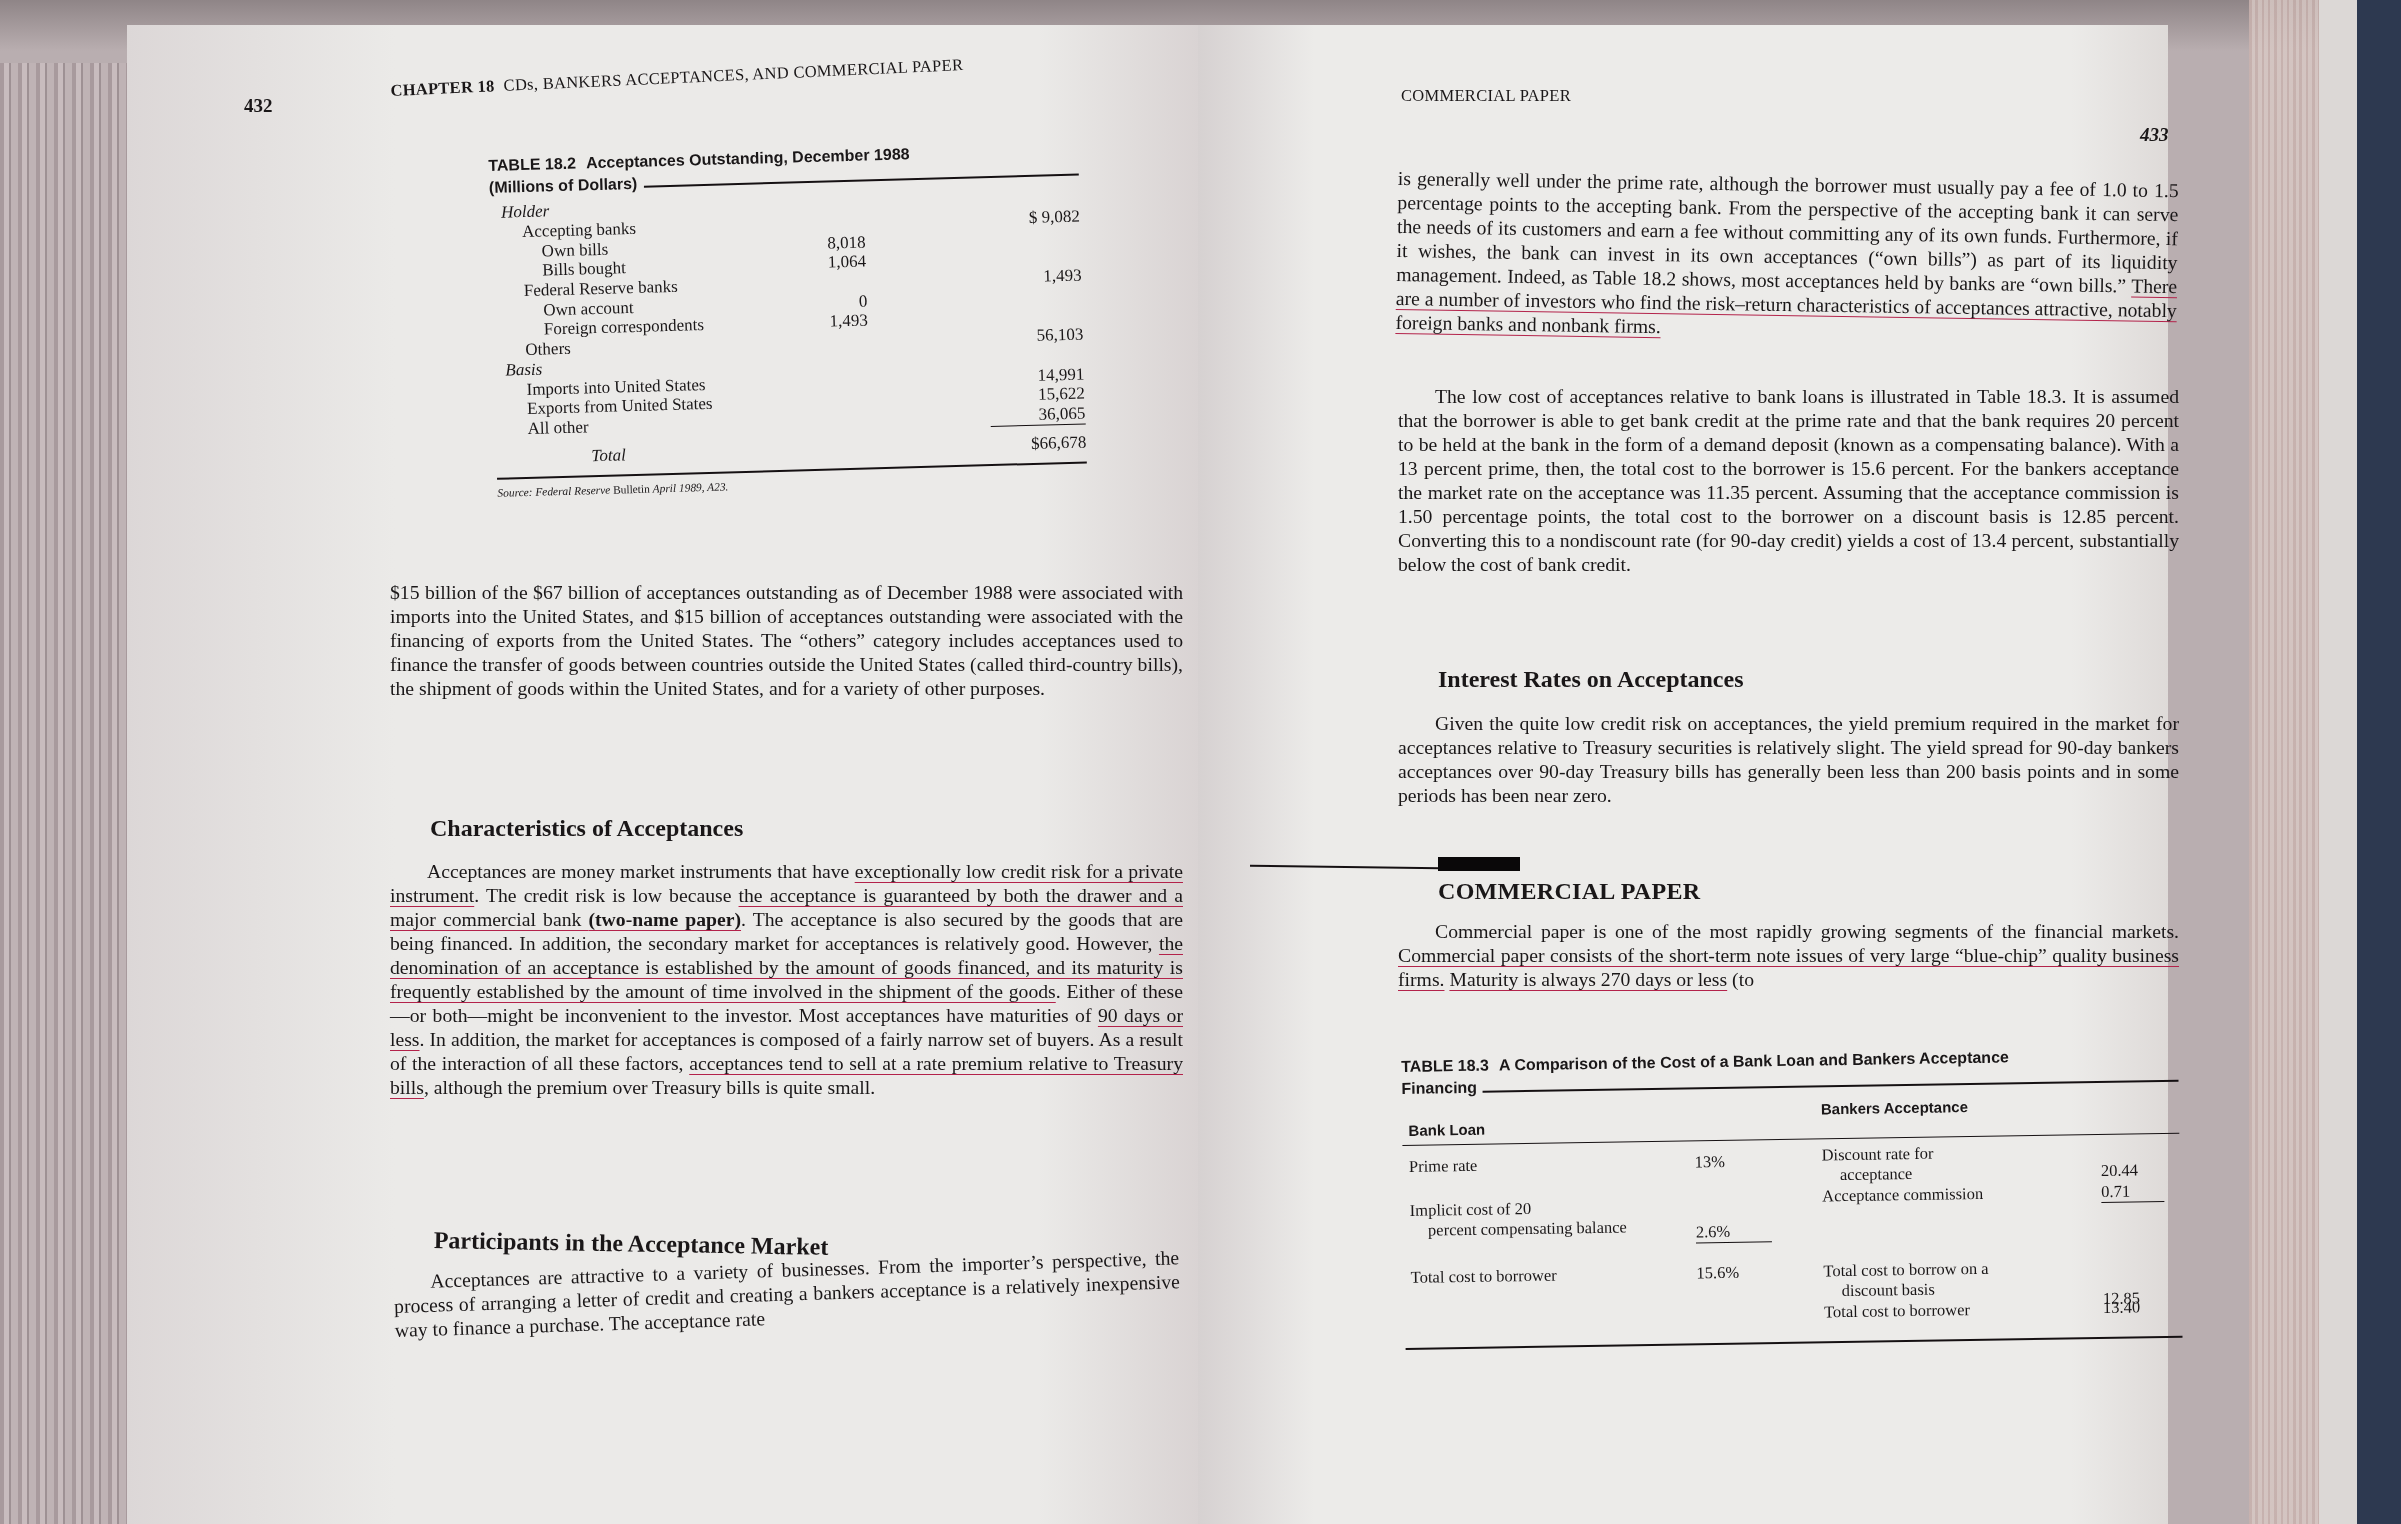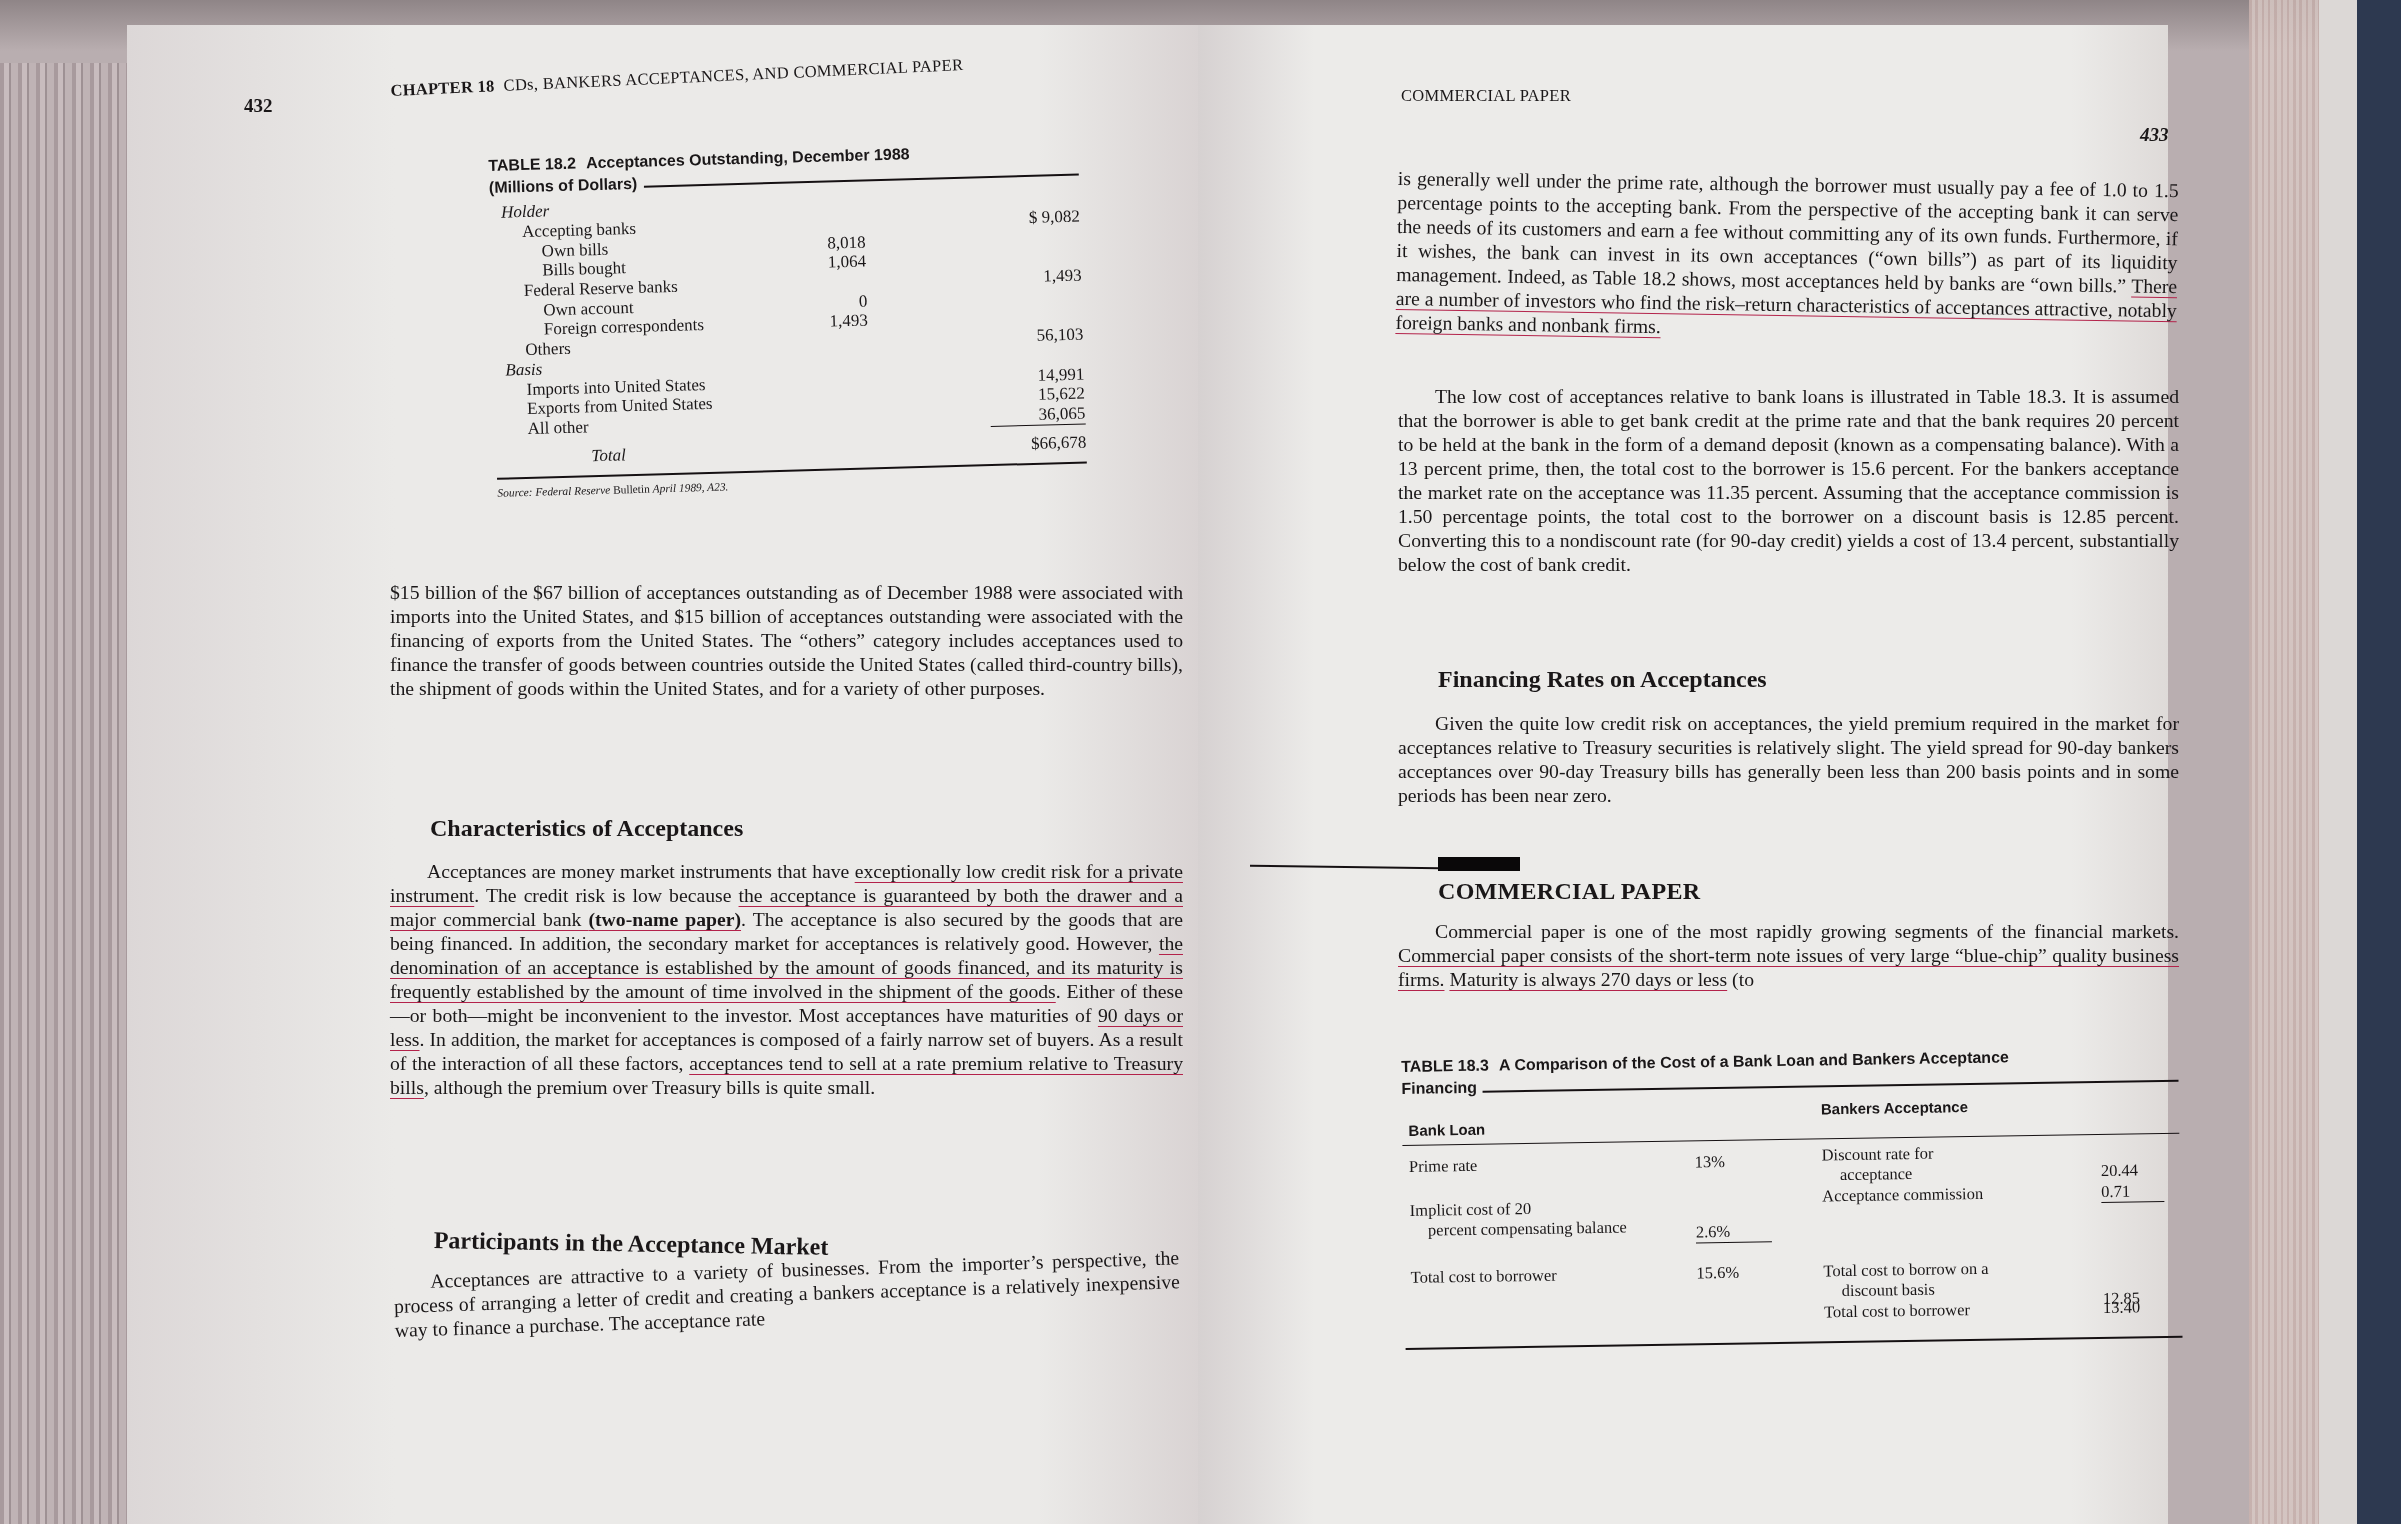--- a/index.html
+++ b/index.html
@@ -231,21 +231,21 @@
 <div class="running-head" style="left:1401px; top:86px;">COMMERCIAL PAPER</div>
 <div class="folio" style="left:2140px; top:124px;font-style:italic;">433</div>
 
 <div class="text-block" style="left:1398px; top:166px; width:781px; transform: rotate(0.9deg); transform-origin:left top;">
   <p id="cont-para"><span class="">is generally well under the prime rate, although the borrower must usually pay a fee of 1.0 to 1.5 percentage points to the accepting bank. From the perspective of the accepting bank it can serve the needs of its customers and earn a fee without committing any of its own funds. Furthermore, if it wishes, the bank can invest in its own acceptances (“own bills”) as part of its liquidity management. Indeed, as Table 18.2 shows, most acceptances held by banks are “own bills.” </span><span class="hl">There are a number of investors who find the risk–return characteristics of acceptances attractive, notably foreign banks and nonbank firms.</span></p>
 </div>
 <div class="text-block" style="left:1398px; top:384px; width:781px;">
   <p class="indent">The low cost of acceptances relative to bank loans is illustrated in Table 18.3. It is assumed that the borrower is able to get bank credit at the prime rate and that the bank requires 20 percent to be held at the bank in the form of a demand deposit (known as a compensating balance). With a 13 percent prime, then, the total cost to the borrower is 15.6 percent. For the bankers acceptance the market rate on the acceptance was 11.35 percent. Assuming that the acceptance commission is 1.50 percentage points, the total cost to the borrower on a discount basis is 12.85 percent. Converting this to a nondiscount rate (for 90-day credit) yields a cost of 13.4 percent, substantially below the cost of bank credit.</p>
 </div>
 
-<div class="section-head" style="left:1438px; top:666px;">Financing Rates on Acceptances</div>
+<div class="section-head" style="left:1438px; top:666px;">Interest Rates on Acceptances</div>
 <div class="text-block" style="left:1398px; top:711px; width:781px;">
   <p class="indent">Given the quite low credit risk on acceptances, the yield premium required in the market for acceptances relative to Treasury securities is relatively slight. The yield spread for 90-day bankers acceptances over 90-day Treasury bills has generally been less than 200 basis points and in some periods has been near zero.</p>
 </div>
 
 <div class="divider-line" style="left:1250px; top:866px; width:190px; transform: rotate(0.8deg);"></div>
 <div class="divider-bar" style="left:1438px; top:857px; width:82px; height:14px;"></div>
 <div class="major-head" style="left:1438px; top:878px;">COMMERCIAL PAPER</div>
 <div class="text-block" style="left:1398px; top:919px; width:781px;">
   <p class="indent" id="cp-para"><span class="">Commercial paper is one of the most rapidly growing segments of the financial markets. </span><span class="hl">Commercial paper consists of the short-term note issues of very large “blue-chip” quality business firms.</span><span class=""> </span><span class="hl">Maturity is always 270 days or less</span><span class=""> (to</span></p>
 </div>

